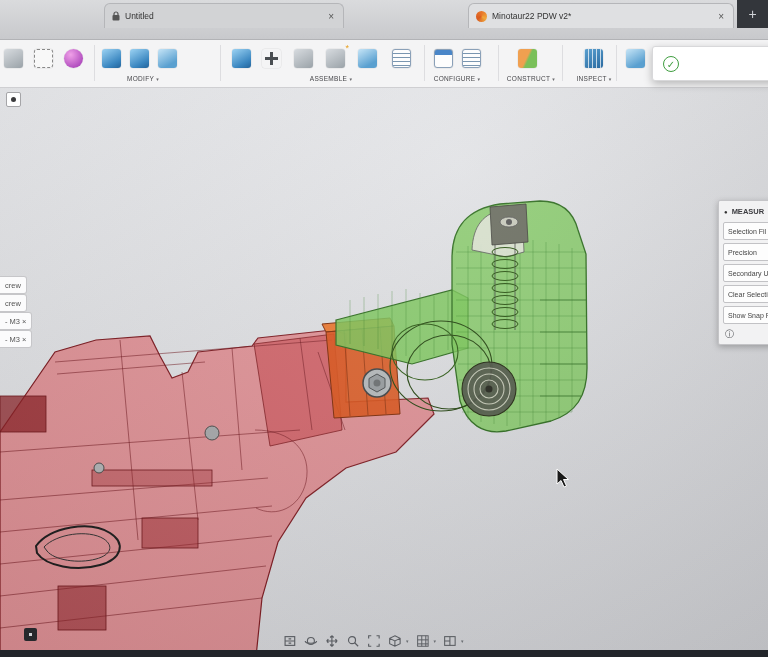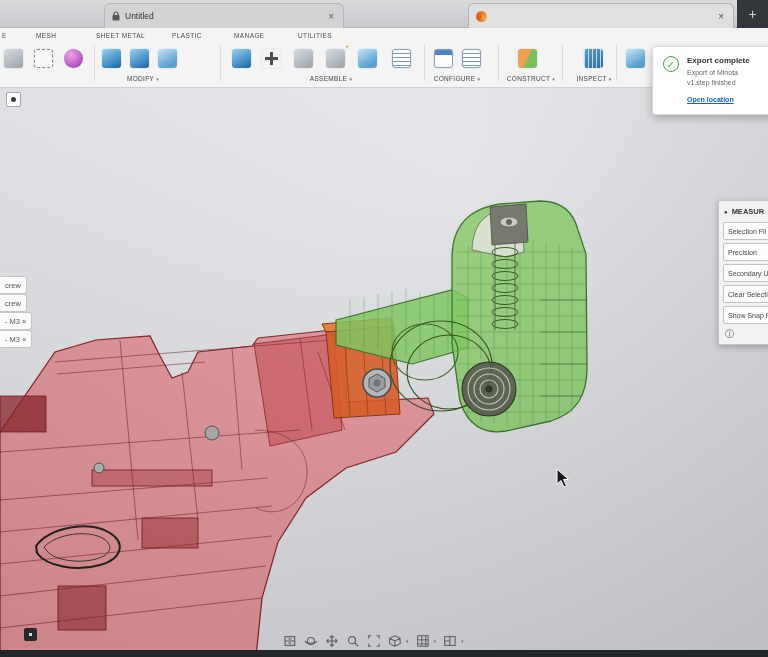--- a/index.html
+++ b/index.html
@@ -1,20 +1,20 @@
 <!DOCTYPE html>
 <html><head>
 <meta charset="utf-8">
 <style>
   * { box-sizing: border-box; margin: 0; padding: 0; }
   body { margin:0; background:#3a3b3e; font-family:"Liberation Sans", sans-serif; }
   .screen { position:relative; width:768px; height:657px; overflow:hidden; background:#e6e7ea; }
 
   
-  .tabbar { position:absolute; top:0; left:0; width:768px; height:28px;
+  .tabbar { position:absolute; top:0; left:0; width:768px; height:40px;
     background:linear-gradient(#dadbdd,#c8c9cc); border-bottom:1px solid #b2b3b6; z-index:6; }
   .tab { position:absolute; top:3px; height:25px; display:flex; align-items:center;
     gap:5px; padding:0 7px; border-radius:6px 6px 0 0; border:1px solid #b5b6b9; border-bottom:none; }
   .tab-untitled { left:104px; width:240px; background:#d2d3d5; }
   .tab-doc { left:468px; width:266px; background:#dfe0e2; }
   .tab-label { font-size:8.5px; color:#333; white-space:nowrap; overflow:hidden; flex:1; }
   .tab-close { font-size:10px; color:#555; margin-left:auto; padding:0 2px; cursor:default; }
   .newtab { position:absolute; top:0; left:737px; width:31px; height:28px; background:#33363b;
     display:flex; align-items:center; justify-content:center; color:#cfd2d6; font-size:14px; }
   .fusion-logo { width:11px; height:11px; border-radius:50%;
@@ -109,20 +109,21 @@
     <div class="tab tab-untitled">
       <svg width="8" height="10" viewBox="0 0 8 10">
         <path d="M2,4 V3 a2,2 0 0 1 4,0 V4" fill="none" stroke="#555" stroke-width="1.2"></path>
         <rect x="0.5" y="4" width="7" height="5.5" rx="1" fill="#555"></rect>
       </svg>
       <span class="tab-label">Untitled</span>
       <span class="tab-close">×</span>
     </div>
     <div class="tab tab-doc">
       <span class="fusion-logo"></span>
+      <span class="tab-label">Minotaur22 PDW v2*</span>
       <span class="tab-close">×</span>
     </div>
     <div class="newtab">
       <span>+</span>
     </div>
   </div>
 
   <div class="ribbon">
     <span class="rtab" style="left:2px">E</span>
     <span class="rtab" style="left:36px">MESH</span>
@@ -339,26 +340,20 @@
     </div>
     <div class="measure-foot">
       <span>ⓘ</span>
     </div>
   </div>
 
   <div class="notif">
     <div class="notif-check">
       <span>✓</span>
     </div>
-    <div>
-      <div class="notif-title">Export complete</div>
-      <div class="notif-line">Export of Minota</div>
-      <div class="notif-line">v1.step finished</div>
-      <span class="notif-link">Open location</span>
-    </div>
   </div>
 
   <div class="console-btn">
     <span class="px"></span>
   </div>
   <div class="navbar">
     <svg class="nav-ic" viewBox="0 0 16 16" fill="none" stroke="currentColor" stroke-width="1.3">
       <rect x="2.5" y="3" width="11" height="10"></rect>
         <path d="M2.5,8 h11 M6.5,5.5 h3 M6.5,10.5 h3"></path>
     </svg>

